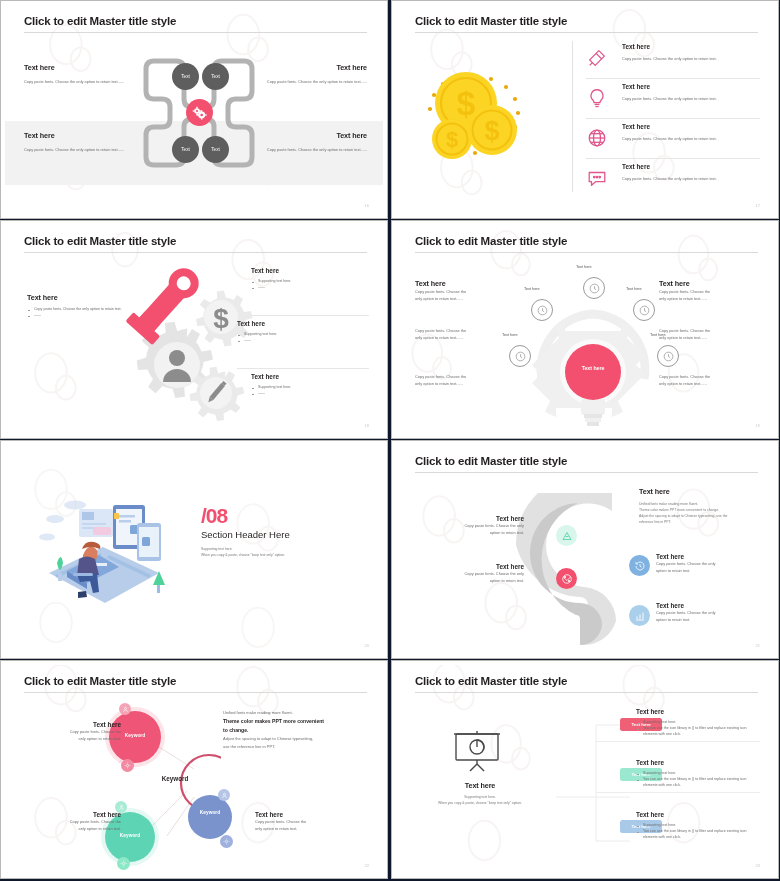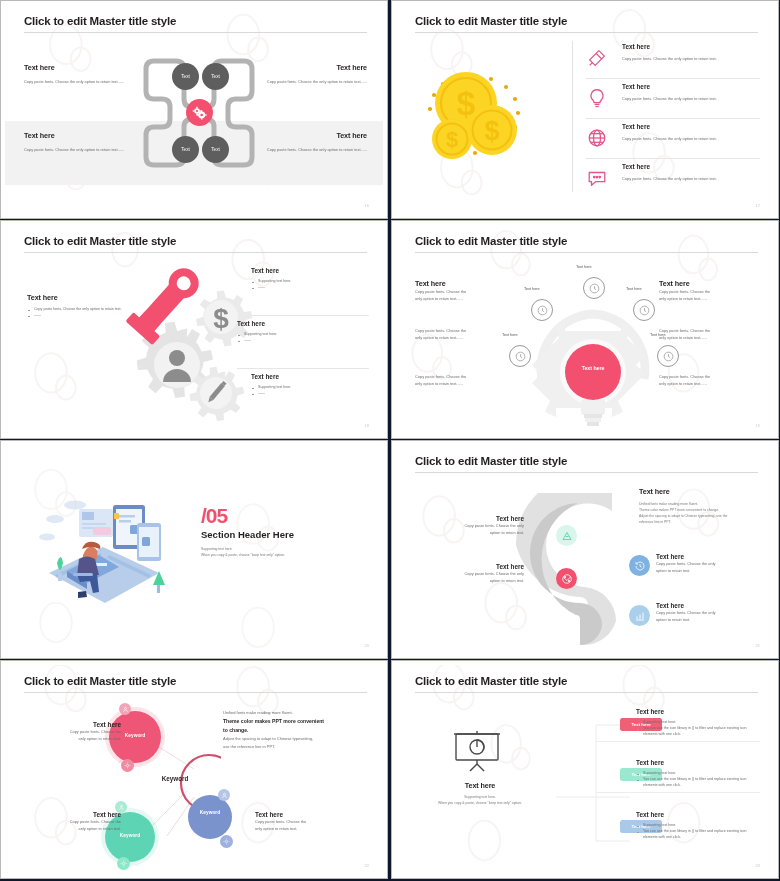--- a/index.html
+++ b/index.html
@@ -63,21 +63,21 @@
   .bulb{position:absolute;left:122px;top:44px;width:150px;height:160px;}
   .s4L{position:absolute;left:19px;width:100px;}
   .s4R{position:absolute;right:15px;width:100px;}
   .clk{position:absolute;width:20px;height:20px;border-radius:50%;border:1px solid #9a9a9a;background:#fff;display:flex;align-items:center;justify-content:center;}
   .clkl{position:absolute;font-size:3.8px;color:#555;white-space:nowrap;}
 
   
   .illus{position:absolute;left:26px;top:40px;width:160px;height:145px;}
   .s5txt{position:absolute;left:196px;top:60px;width:140px;}
   .num04{font-size:21px;font-weight:bold;color:#f2506e;line-height:1;letter-spacing:-1px;}
-  .sechead{font-size:9.5px;font-weight:bold;color:#231f20;margin-top:3px;}
+  .sechead{font-size:9.5px;font-weight:normal;color:#231f20;margin-top:3px;}
 
   
   .sring{position:absolute;left:120px;top:48px;width:130px;height:152px;}
   .s6L{position:absolute;width:98px;text-align:right;}
   .s6R{position:absolute;width:120px;}
   .cico{position:absolute;width:21px;height:21px;border-radius:50%;display:flex;align-items:center;justify-content:center;}
 
   
   .net{position:absolute;left:26px;top:36px;width:190px;height:170px;}
   .s7txt{position:absolute;left:218px;top:44px;width:150px;}
@@ -522,21 +522,21 @@
           <path d="M47 107 l8-1 1 6 -9 1 Z" fill="#2f3f6b"></path>
           <rect x="42" y="88" width="20" height="3" rx="1.5" fill="#9db8e2"></rect>
           <path d="M26 78 q4-12 6 0 q-3 14-6 0Z" fill="#4fd29a"></path>
           <path d="M27 88 h4 v8 h-4 Z" fill="#b7cdea"></path>
           <path d="M122 100 l6-14 6 14 Z" fill="#4fd29a"></path>
             <rect x="126" y="100" width="3" height="8" fill="#9dbce4"></rect>
         </svg>
       </div>
 
       <div class="s5txt">
-        <div class="num04">/05</div>
+        <div class="num04">/08</div>
         <div class="sechead">Section Header Here</div>
         <div class="tiny" style="margin-top:6px">Supporting text here.</div>
         <div class="tiny">When you copy &amp; paste, choose "keep text only" option.</div>
       </div>
       <div class="pgnum">20</div>
     </div>
   </div>
 
   <div class="slide s6">
     <div class="slide-inner">

